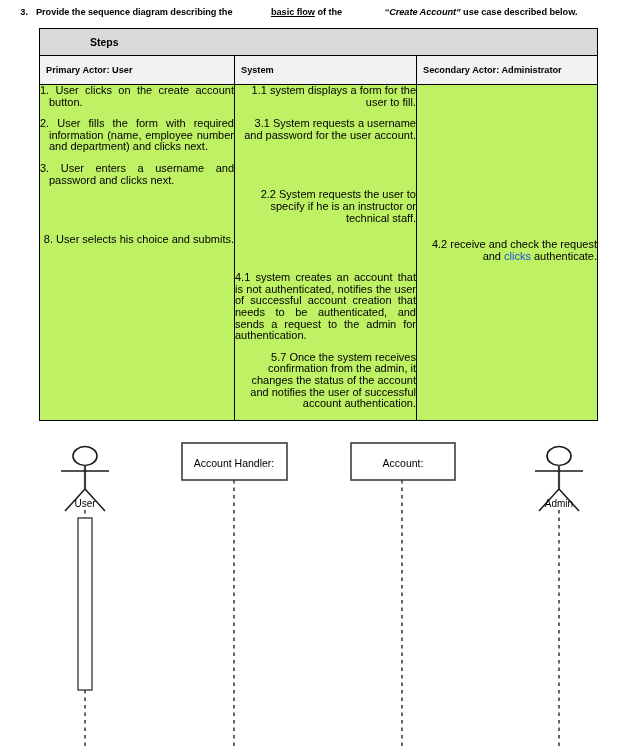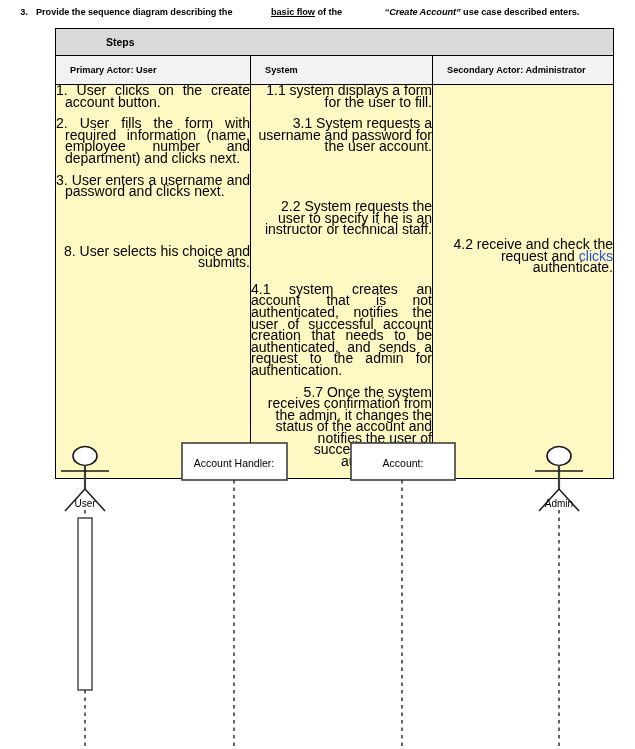--- a/index.html
+++ b/index.html
@@ -39,21 +39,21 @@
     font-weight: bold;
     line-height: 13px;
     letter-spacing: -0.05px;
   }
   .question-text .u { text-decoration: underline; margin-left: 36px; }
   .question-text .it { font-style: italic; margin-left: 40px; }
 
   
   .steps-table {
     position: absolute;
-    left: 55px;
+    left: 39px;
     top: 28px;
     width: 558px;
     border-collapse: collapse;
     table-layout: fixed;
   }
   .steps-table td, .steps-table th {
     border: 1px solid #000000;
     vertical-align: top;
     padding: 0;
   }
@@ -69,27 +69,26 @@
   }
   .row-cols td {
     background: #f2f2f2;
     height: 28px;
     vertical-align: middle;
   }
   .col-head {
     font-size: 9.2px;
     font-weight: bold;
     padding-left: 6px;
-    margin-left: 8px;
   }
   .body-cell {
-    background: #fef9c3;
+    background: #bef264;
     height: 305px;
     padding: 8px 7px 0 7px;
-    font-size: 14px;
+    font-size: 11px;
     line-height: 11.6px;
   }
   .p-just { text-align: justify; margin: 0 0 10px 0; }
   .p-left { text-align: right; margin: 0 0 10px 0; }
   .indent { padding-left: 9px; text-indent: -9px; }
   .spell-link {
     color: #1f4fd8;
     text-decoration-style: solid;
   }
   .spacer-block { height: 38px; }
@@ -114,21 +113,21 @@
     font-family: "Liberation Sans", sans-serif;
     font-size: 10px;
     fill: #000000;
   }
 </style>
 </head>
 <body>
 
 <div class="question-row">
   <div class="question-num">3.</div>
-  <div class="question-text"><span>Provide the sequence diagram describing the </span><span class="u">basic flow</span><span> of the </span><span class="it">“Create Account”</span><span> use case described enters.</span></div>
+  <div class="question-text"><span>Provide the sequence diagram describing the </span><span class="u">basic flow</span><span> of the </span><span class="it">“Create Account”</span><span> use case described below.</span></div>
 </div>
 
 <table class="steps-table">
   <colgroup>
     <col style="width:195px">
     <col style="width:182px">
     <col style="width:181px">
   </colgroup>
   <tbody>
     <tr class="row-steps">

